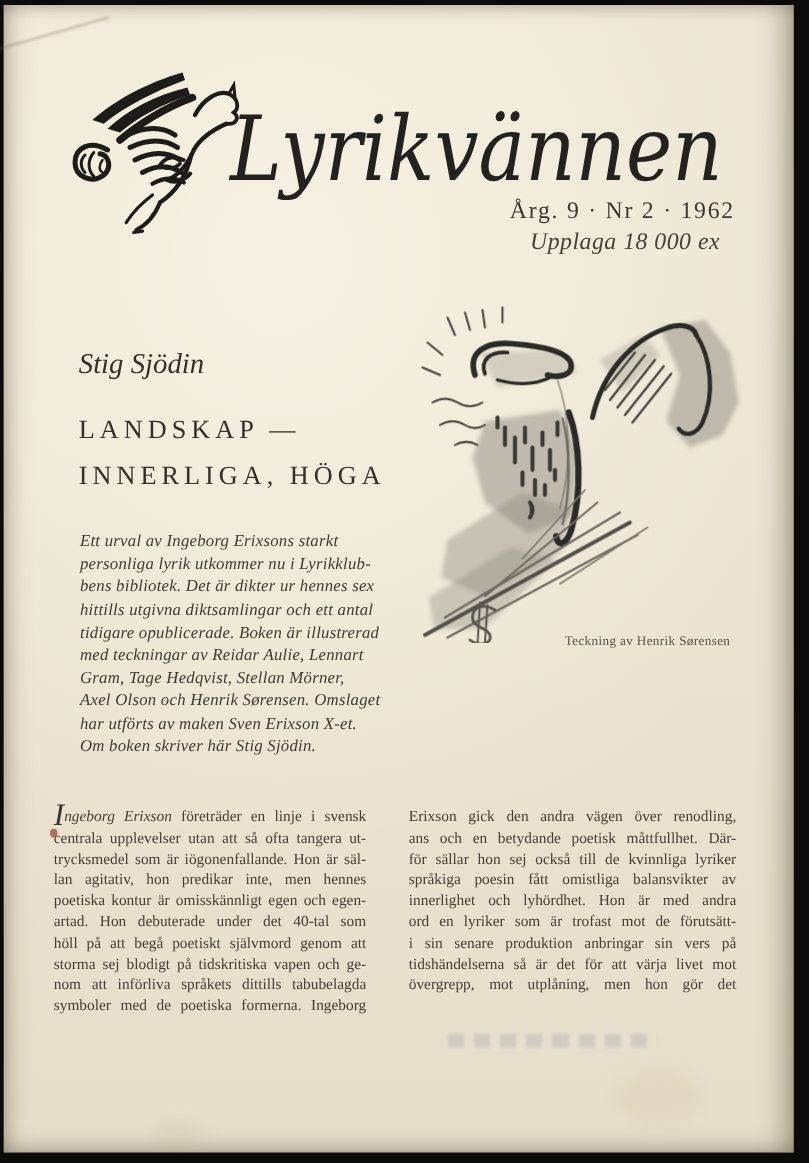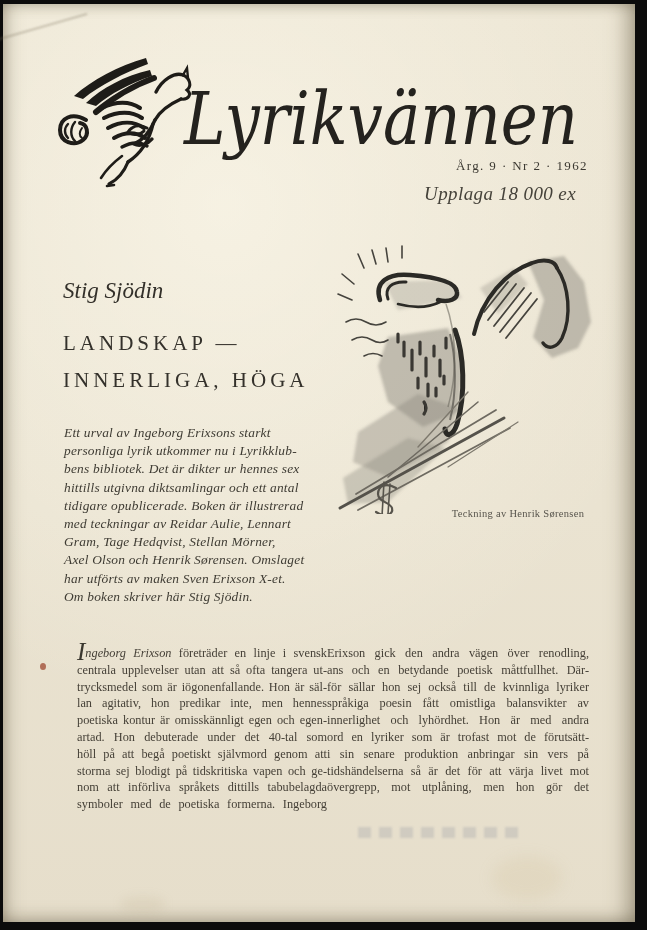--- a/index.html
+++ b/index.html
@@ -8,36 +8,36 @@
   .paper{position:absolute;left:3px;top:4px;width:632px;height:918px;
     background:
       radial-gradient(120% 90% at 35% 22%, rgba(255,252,240,.55), rgba(255,252,240,0) 62%),
       linear-gradient(180deg,#ece5d3 0%,#eae3d1 55%,#e6decb 100%);
     box-shadow: inset 14px 0 18px -12px rgba(95,85,62,.5),
                 inset -18px 0 22px -12px rgba(95,85,62,.55),
                 inset 0 -14px 18px -12px rgba(95,85,62,.4),
                 inset 0 10px 14px -10px rgba(95,85,62,.35);}
   
   .masthead-svg{position:absolute;left:182px;top:60px;}
-  .issue-line{position:absolute;right:59px;top:158px;font-size:13px;letter-spacing:1.4px;
+  .issue-line{position:absolute;right:59px;top:158px;font-size:19px;letter-spacing:1.4px;
       color:#3b3831;white-space:nowrap;margin-left:13px;}
   .circulation{position:absolute;right:71px;top:183px;font-style:italic;font-size:19px;
       color:#45423a;letter-spacing:.4px;white-space:nowrap;}
   
   .author{position:absolute;left:63px;top:278px;font-style:italic;font-size:23px;color:#33302a;}
   .headline{position:absolute;left:63px;font-size:21px;letter-spacing:4px;color:#34312b;white-space:nowrap;}
   .headline.l1{top:331px;} .headline.l2{top:368px;}
   
   .intro{position:absolute;left:64px;top:424px;width:270px;font-style:italic;font-size:13.4px;
       color:#3e3b33;letter-spacing:.2px;}
   .intro .iline{line-height:18.2px;white-space:nowrap;}
   
   .bodycol{position:absolute;top:645px;font-size:12.3px;color:#443f36;}
   .bodycol .bline{line-height:16.8px;text-align:justify;text-align-last:justify;}
-  .col-left{left:77px;width:250px;}
+  .col-left{left:43px;width:250px;}
   .col-right{left:327px;width:262px;}
   .lead-initial{font-style:italic;font-size:25px;line-height:10px;vertical-align:-3px;color:#3a372f;}
   .lead-italic{font-style:italic;}
   
   .caption{position:absolute;left:398px;top:508px;width:240px;text-align:center;
       font-size:10.5px;color:#57544c;letter-spacing:.3px;}
   
   .pegasus-svg{position:absolute;left:44px;top:48px;}
   .sketch-svg{position:absolute;left:328px;top:242px;}
   

